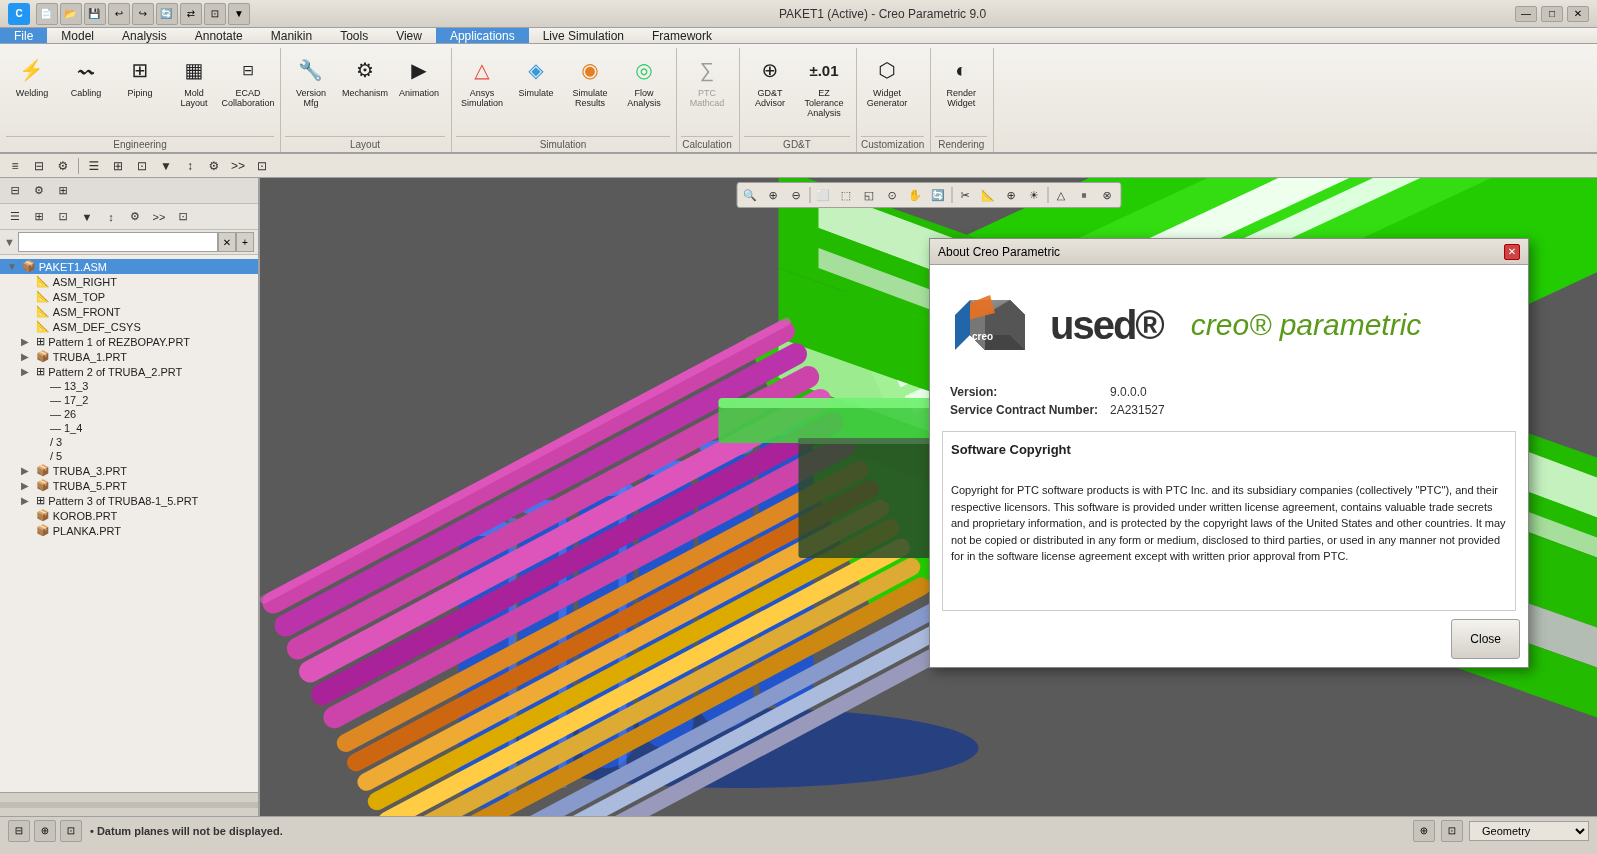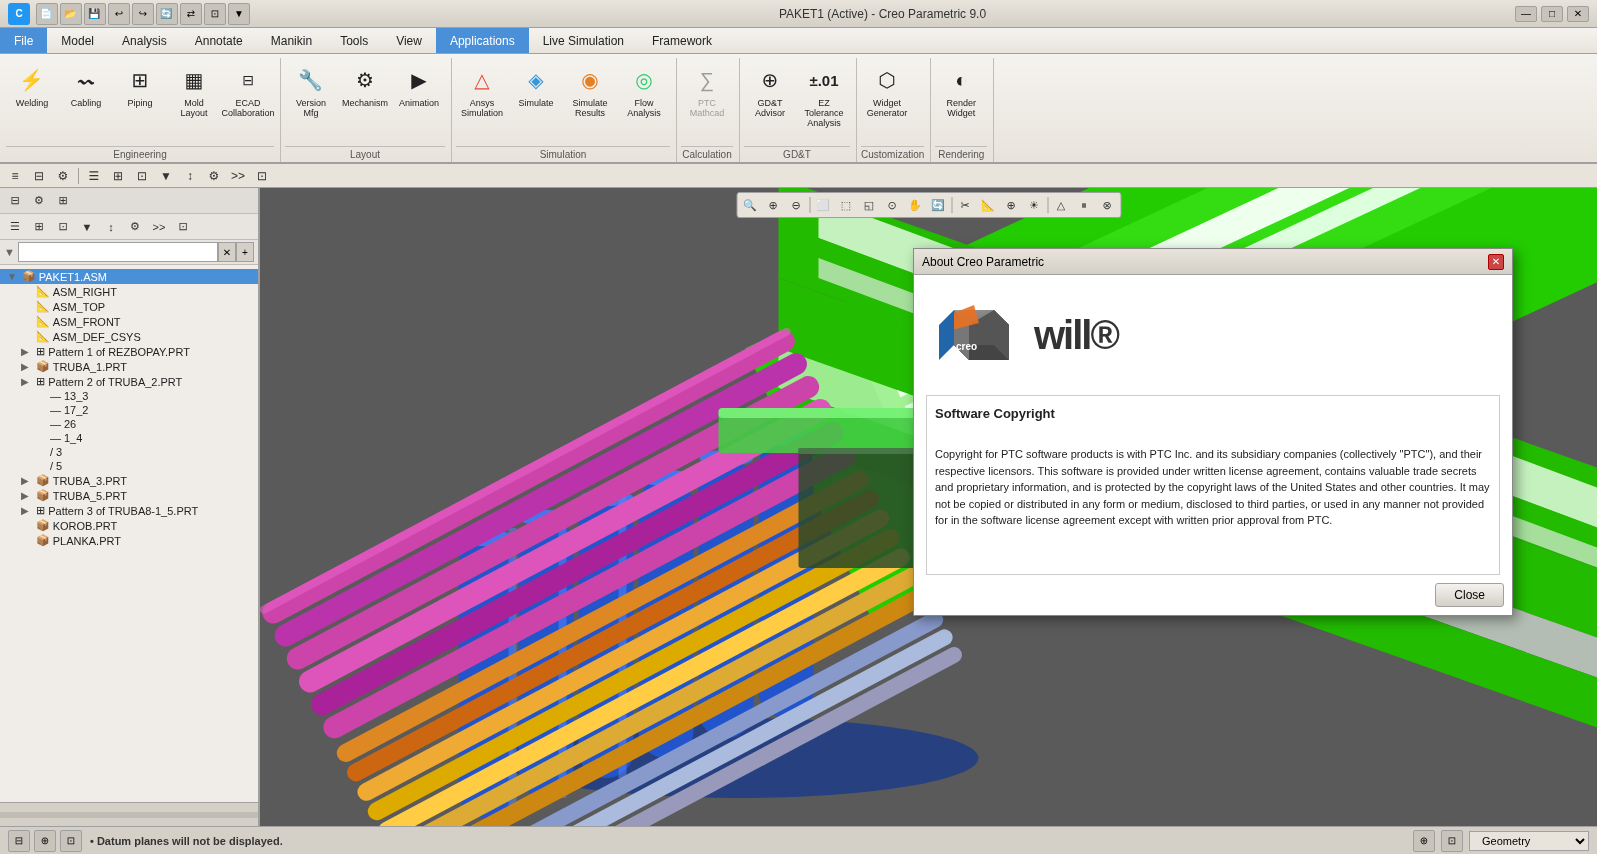--- a/index.html
+++ b/index.html
@@ -18,21 +18,21 @@
     #titlebar-left { display: flex; align-items: center; gap: 6px; }
     #titlebar-logo { width: 22px; height: 22px; background: #2196F3; border-radius: 3px; display: flex; align-items: center; justify-content: center; color: white; font-size: 10px; font-weight: bold; }
     #titlebar-qs { display: flex; gap: 2px; }
     .qs-btn { width: 22px; height: 22px; background: #c8c4bc; border: 1px solid #a0a0a0; border-radius: 2px; display: flex; align-items: center; justify-content: center; font-size: 10px; cursor: pointer; }
     #titlebar-center { font-size: 12px; color: #333; }
     #titlebar-right { display: flex; gap: 4px; }
     .win-btn { width: 22px; height: 16px; background: #c8c4bc; border: 1px solid #a0a0a0; border-radius: 2px; display: flex; align-items: center; justify-content: center; font-size: 10px; cursor: pointer; }
 
     
     #menubar {
-      height: 26px;
+      height: 16px;
       background: linear-gradient(to bottom, #f5f3ef, #e8e4dc);
       display: flex;
       align-items: stretch;
       border-bottom: 1px solid #a0a0a0;
     }
     .menu-item {
       padding: 0 14px;
       display: flex;
       align-items: center;
       cursor: pointer;
@@ -261,21 +261,21 @@
     #scene-svg {
       position: absolute;
       top: 0; left: 0;
       width: 100%; height: 100%;
     }
 
     
     #about-dialog {
       position: absolute;
       top: 60px;
-      right: 84px;
+      right: 68px;
       width: 600px;
       background: white;
       border: 1px solid #888;
       box-shadow: 4px 4px 12px rgba(0,0,0,0.4);
       z-index: 100;
     }
     #about-titlebar {
       height: 26px;
       background: linear-gradient(to bottom, #e8e4dc, #d4d0c8);
       display: flex;
@@ -333,21 +333,21 @@
     #about-copyright h4 {
       font-size: 13px;
       margin-bottom: 6px;
     }
     #about-footer {
       padding: 8px;
       display: flex;
       justify-content: flex-end;
     }
     #close-btn {
-      padding: 4px 18px;
+      padding: 12px 18px;
       background: linear-gradient(to bottom, #f5f3ef, #d4d0c8);
       border: 1px solid #a0a0a0;
       border-radius: 3px;
       cursor: pointer;
       font-size: 12px;
     }
 
     
     #statusbar {
       height: 28px;
@@ -839,21 +839,34 @@
             <polygon points="60,15 60,50 75,65 75,30" fill="#555"></polygon>
 
             <polygon points="15,20 40,10 45,28 18,35" fill="#e87020" opacity="0.9"></polygon>
 
             <polygon points="5,30 20,15 20,50 5,65" fill="#2266aa"></polygon>
 
             <text x="22" y="55" font-size="10" font-weight="bold" fill="white" font-family="Arial">creo</text>
           </svg>
         </div>
         <div style="display:flex;flex-direction:column;gap:4px;">
-          <span style="font-size:40px;font-weight:bold;color:#333;letter-spacing:-2px;">will®</span>
+          <span style="font-size:40px;font-weight:bold;color:#333;letter-spacing:-2px;">used®</span>
+        </div>
+        <div style="margin-left:8px;">
+          <span style="font-size:30px;color:#5a9a1a;font-style:italic;font-weight:300;">creo® parametric</span>
+        </div>
+      </div>
+      <div id="about-version-info">
+        <div class="version-row">
+          <span class="version-label">Version:</span>
+          <span>9.0.0.0</span>
+        </div>
+        <div class="version-row">
+          <span class="version-label">Service Contract Number:</span>
+          <span>2A231527</span>
         </div>
       </div>
       <div id="about-copyright">
         <h4>Software Copyright</h4>
         <br>
         <p>Copyright for PTC software products is with PTC Inc. and its subsidiary companies (collectively "PTC"), and their respective licensors. This software is provided under written license agreement, contains valuable trade secrets and proprietary information, and is protected by the copyright laws of the United States and other countries. It may not be copied or distributed in any form or medium, disclosed to third parties, or used in any manner not provided for in the software license agreement except with written prior approval from PTC.</p>
       </div>
       <div id="about-footer">
         <button id="close-btn">Close</button>
       </div>

